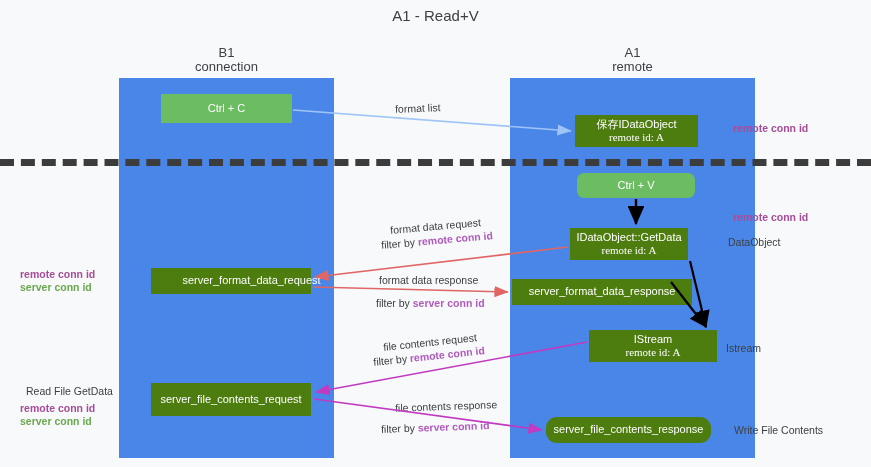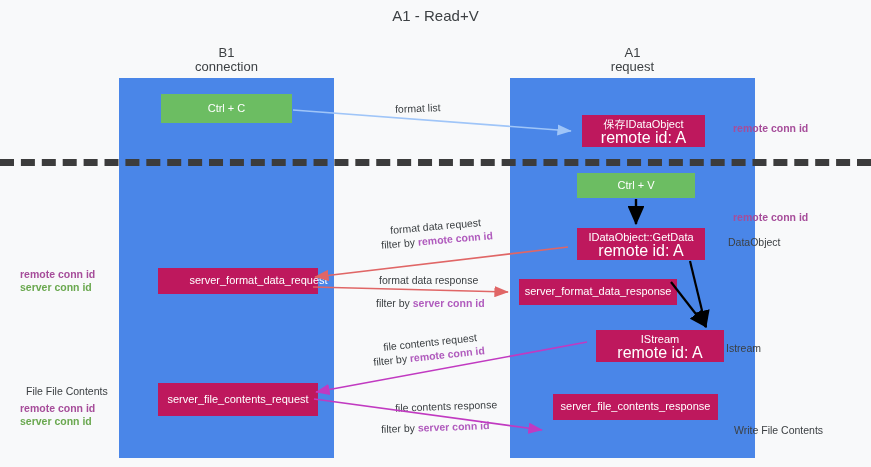--- a/index.html
+++ b/index.html
@@ -33,32 +33,32 @@
 
   
   .box{
     position:absolute;box-sizing:border-box;
     display:flex;flex-direction:column;
     align-items:center;justify-content:center;
     color:#ffffff;font-size:11px;line-height:13.5px;
     text-align:right;z-index:5;
   }
   .box.green {background:#6aa84f;background:#6cbd62;}
-  .box.orange{background:#be185d;margin-left:7px;}
-  .box .l2{font-size:16px;}
+  .box.orange{background:#4d7c0f;}
+  .box .l2{font-size:11px;font-family:Liberation Serif, serif;}
 
   #box-ctrlc   {left:161px;top:94px;width:131px;height:29px;}
   #box-idobj   {left:575px;top:115px;width:123px;height:32px;}
-  #box-ctrlv   {left:577px;top:173px;width:118px;height:25px;}
-  #box-getdata {left:570px;top:228px;width:128px;height:32px;}
+  #box-ctrlv   {left:577px;top:173px;width:118px;height:25px;border-radius:7px;}
+  #box-getdata {left:570px;top:228px;width:118px;height:32px;}
   #box-sfdreq  {left:151px;top:268px;width:160px;height:26px;padding-left:41px;}
-  #box-sfdresp {left:512px;top:279px;width:158px;height:26px;}
+  #box-sfdresp {left:512px;top:279px;width:180px;height:26px;}
   #box-istream {left:589px;top:330px;width:128px;height:32px;}
   #box-sfcreq  {left:151px;top:383px;width:160px;height:33px;}
-  #box-sfcresp {left:546px;top:394px;width:165px;height:26px;}
+  #box-sfcresp {left:546px;top:417px;width:165px;height:26px;border-radius:11px;}
 
   
   #divider{
     position:absolute;left:0;top:159px;width:871px;height:0;
     border-top:7px dashed #3c3c3c;z-index:8;
   }
 
   
   #arrows{position:absolute;left:0;top:0;width:871px;height:467px;z-index:6;}
 
@@ -110,21 +110,21 @@
   <div id="title">
     <div>A1 - Read+V</div>
   </div>
 
   <div class="col-header" id="hdr-left">
     <div>B1</div>
     <div>connection</div>
   </div>
   <div class="col-header" id="hdr-right">
     <div>A1</div>
-    <div>request</div>
+    <div>remote</div>
   </div>
 
   <svg id="arrows" viewBox="0 0 871 467">
     <defs>
       <marker id="ah-blue" markerWidth="9" markerHeight="7" refX="8.5" refY="3.5" orient="auto">
         <polygon points="0 0, 9 3.5, 0 7" fill="#9fc5f8"></polygon>
       </marker>
       <marker id="ah-red" markerWidth="9" markerHeight="7" refX="8.5" refY="3.5" orient="auto">
         <polygon points="0 0, 9 3.5, 0 7" fill="#e06666"></polygon>
       </marker>
@@ -217,17 +217,17 @@
   </div>
 
   <div class="lbl bold purple" id="an-rc1">remote conn id</div>
   <div class="lbl bold purple" id="an-rc2">remote conn id</div>
   <div class="lbl" id="an-do">DataObject</div>
   <div class="lbl" id="an-istr">Istream</div>
   <div class="lbl" id="an-wfc">Write File Contents</div>
 
   <div class="lbl bold purple" id="an-l-rc">remote conn id</div>
   <div class="lbl bold green-t" id="an-l-sc">server conn id</div>
-  <div class="lbl" id="an-rfc">File File Contents</div>
+  <div class="lbl" id="an-rfc">Read File GetData</div>
   <div class="lbl bold purple" id="an-l-rc2">remote conn id</div>
   <div class="lbl bold green-t" id="an-l-sc2">server conn id</div>
 
 </div>
 
 </body></html>

